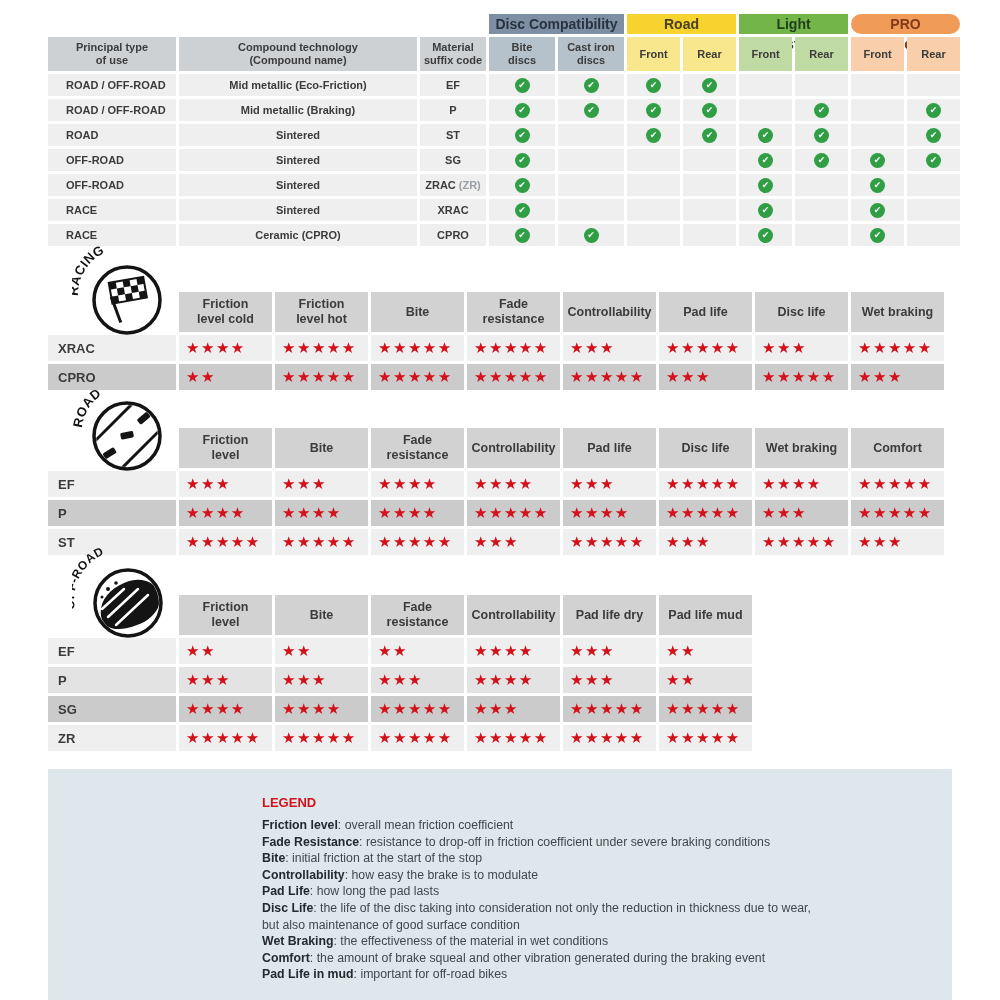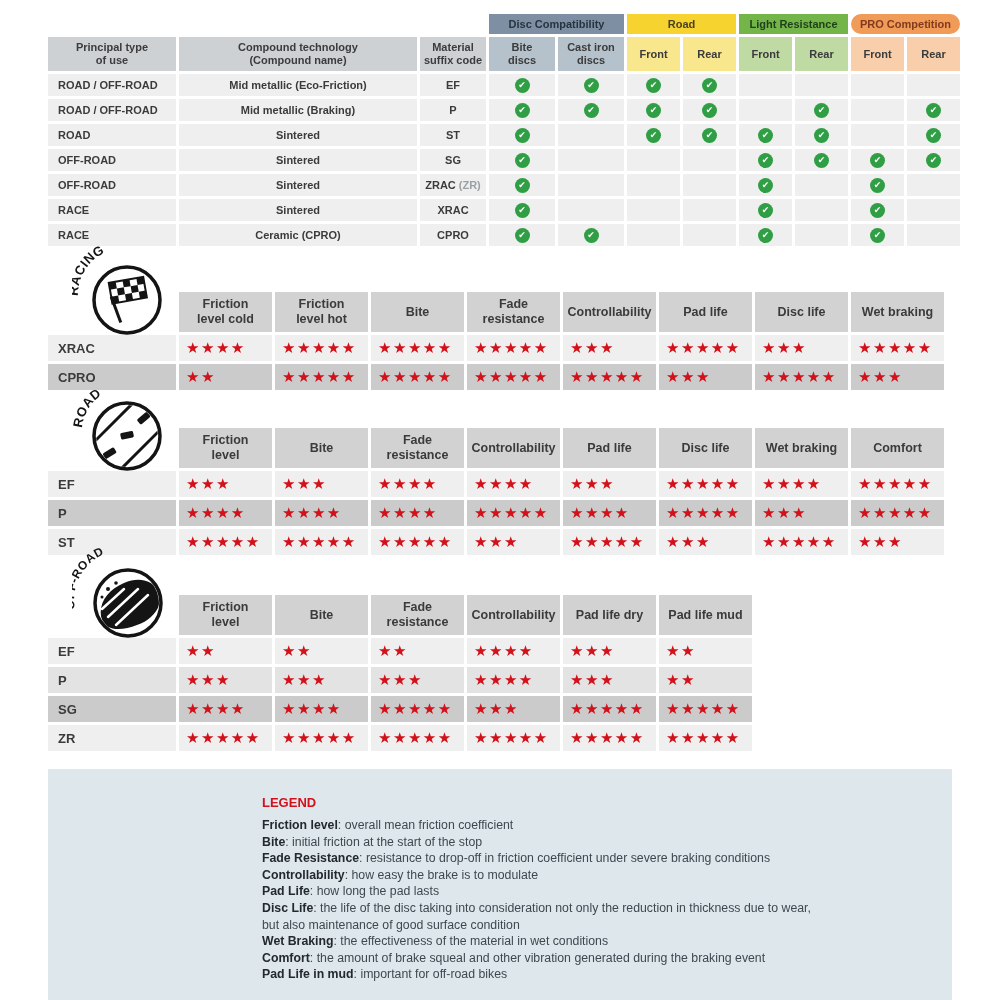--- a/index.html
+++ b/index.html
@@ -8,28 +8,28 @@
     font-family: "Liberation Sans", sans-serif; color: #3b3b3b;
   }
   .page { padding: 14px 0 0 48px; }
 
   
   .compat-grid {
     display: grid;
     grid-template-columns: 128px 238px 66px 66px 66px 53px 53px 53px 53px 53px 53px;
     gap: 3px;
   }
-  .ghdr { height: 20px; line-height: 20px; text-align: center; font-size: 11px; font-weight: bold; }
+  .ghdr { height: 20px; line-height: 20px; text-align: center; font-size: 14px; font-weight: bold; }
   .chdr {
     height: 34px; display: flex; align-items: center; justify-content: center;
     text-align: center; font-size: 11px; font-weight: bold; white-space: pre-line; line-height: 1.15;
   }
   .chdr.gray { background: #cdd1d4; }
   .cell { background: #efefef; height: 22px; display: flex; align-items: center; font-size: 11px; font-weight: bold; }
-  .cell.use { padding-left: 10px; }
+  .cell.use { padding-left: 18px; }
   .cell.compound, .cell.code, .cell.check { justify-content: center; }
   .note { color: #9aa0a4; margin-left: 3px; }
   .tick {
     width: 15px; height: 15px; border-radius: 50%; color: #fff; font-size: 9px;
     display: flex; align-items: center; justify-content: center;
     font-family: "DejaVu Sans", sans-serif;
   }
 
   
   .rating { position: relative; }
@@ -419,22 +419,22 @@
         <div class="stars shade-light" style="color: rgb(210, 18, 27);">★★★★★</div>
         <div class="stars shade-light" style="color: rgb(210, 18, 27);">★★★★★</div>
         <div class="stars shade-light" style="color: rgb(210, 18, 27);">★★★★★</div>
       </div>
   </section>
 
   <section class="legend">
     <div class="legend-title" style="color: rgb(210, 18, 27);">LEGEND</div>
     <div>
         <div class="legend-line"><span class="term">Friction level</span><span class="desc">: overall mean friction coefficient</span></div>
+        <div class="legend-line"><span class="term">Fade Resistance</span><span class="desc">: resistance to drop-off in friction coefficient under severe braking conditions</span></div>
         <div class="legend-line"><span class="term">Bite</span><span class="desc">: initial friction at the start of the stop</span></div>
-        <div class="legend-line"><span class="term">Fade Resistance</span><span class="desc">: resistance to drop-off in friction coefficient under severe braking conditions</span></div>
         <div class="legend-line"><span class="term">Controllability</span><span class="desc">: how easy the brake is to modulate</span></div>
         <div class="legend-line"><span class="term">Pad Life</span><span class="desc">: how long the pad lasts</span></div>
         <div class="legend-line"><span class="term">Disc Life</span><span class="desc">: the life of the disc taking into consideration not only the reduction in thickness due to wear,</span></div>
         <div class="legend-line"><span class="desc">but also maintenance of good surface condition</span></div>
         <div class="legend-line"><span class="term">Wet Braking</span><span class="desc">: the effectiveness of the material in wet conditions</span></div>
         <div class="legend-line"><span class="term">Comfort</span><span class="desc">: the amount of brake squeal and other vibration generated during the braking event</span></div>
         <div class="legend-line"><span class="term">Pad Life in mud</span><span class="desc">: important for off-road bikes</span></div>
       </div>
   </section>
 

